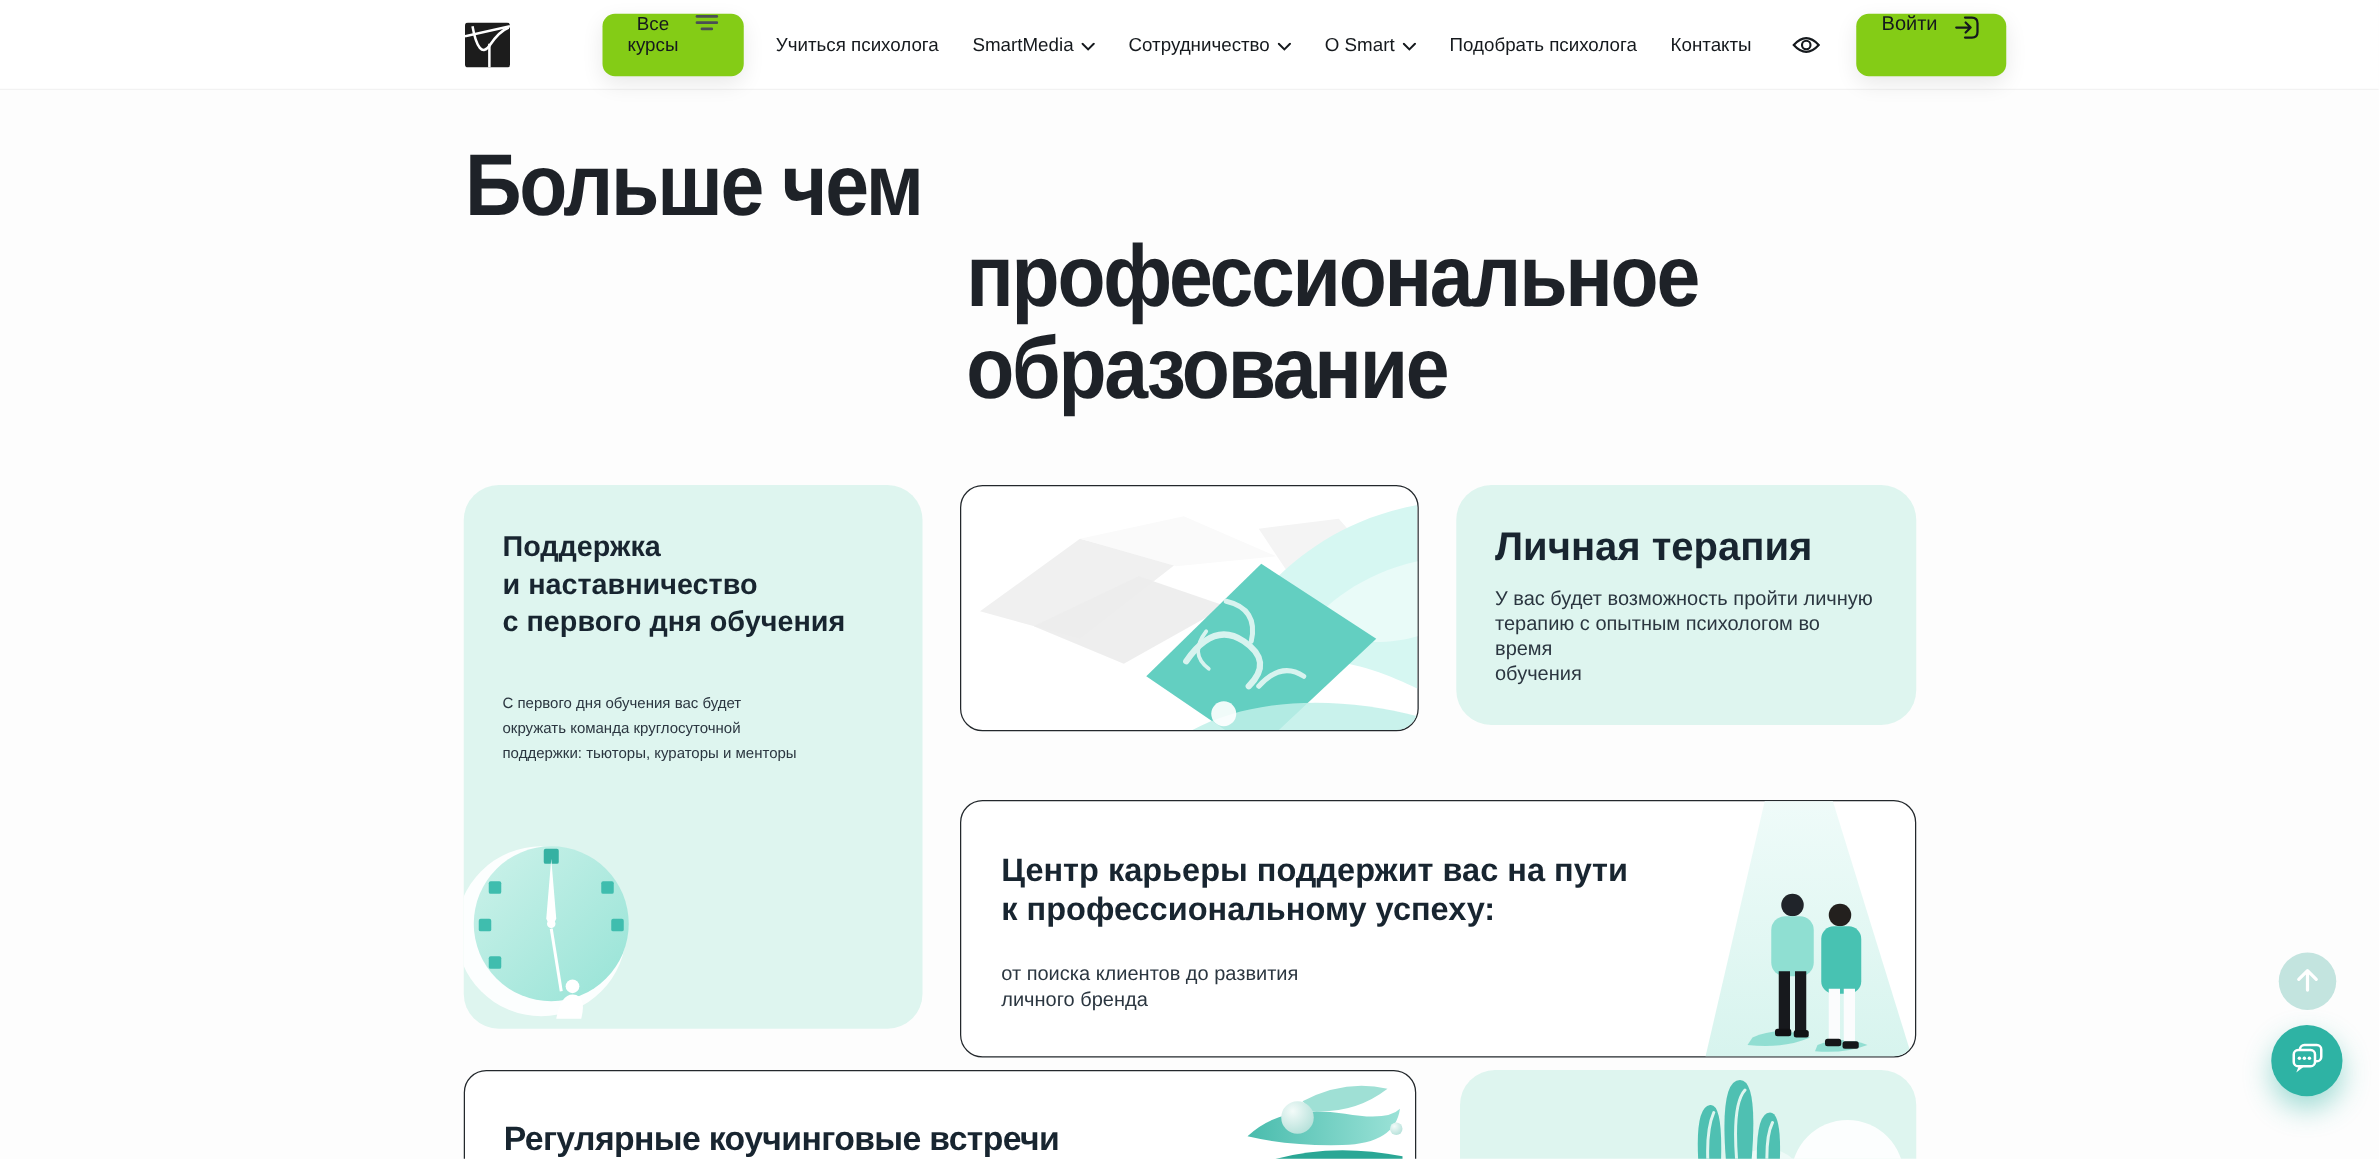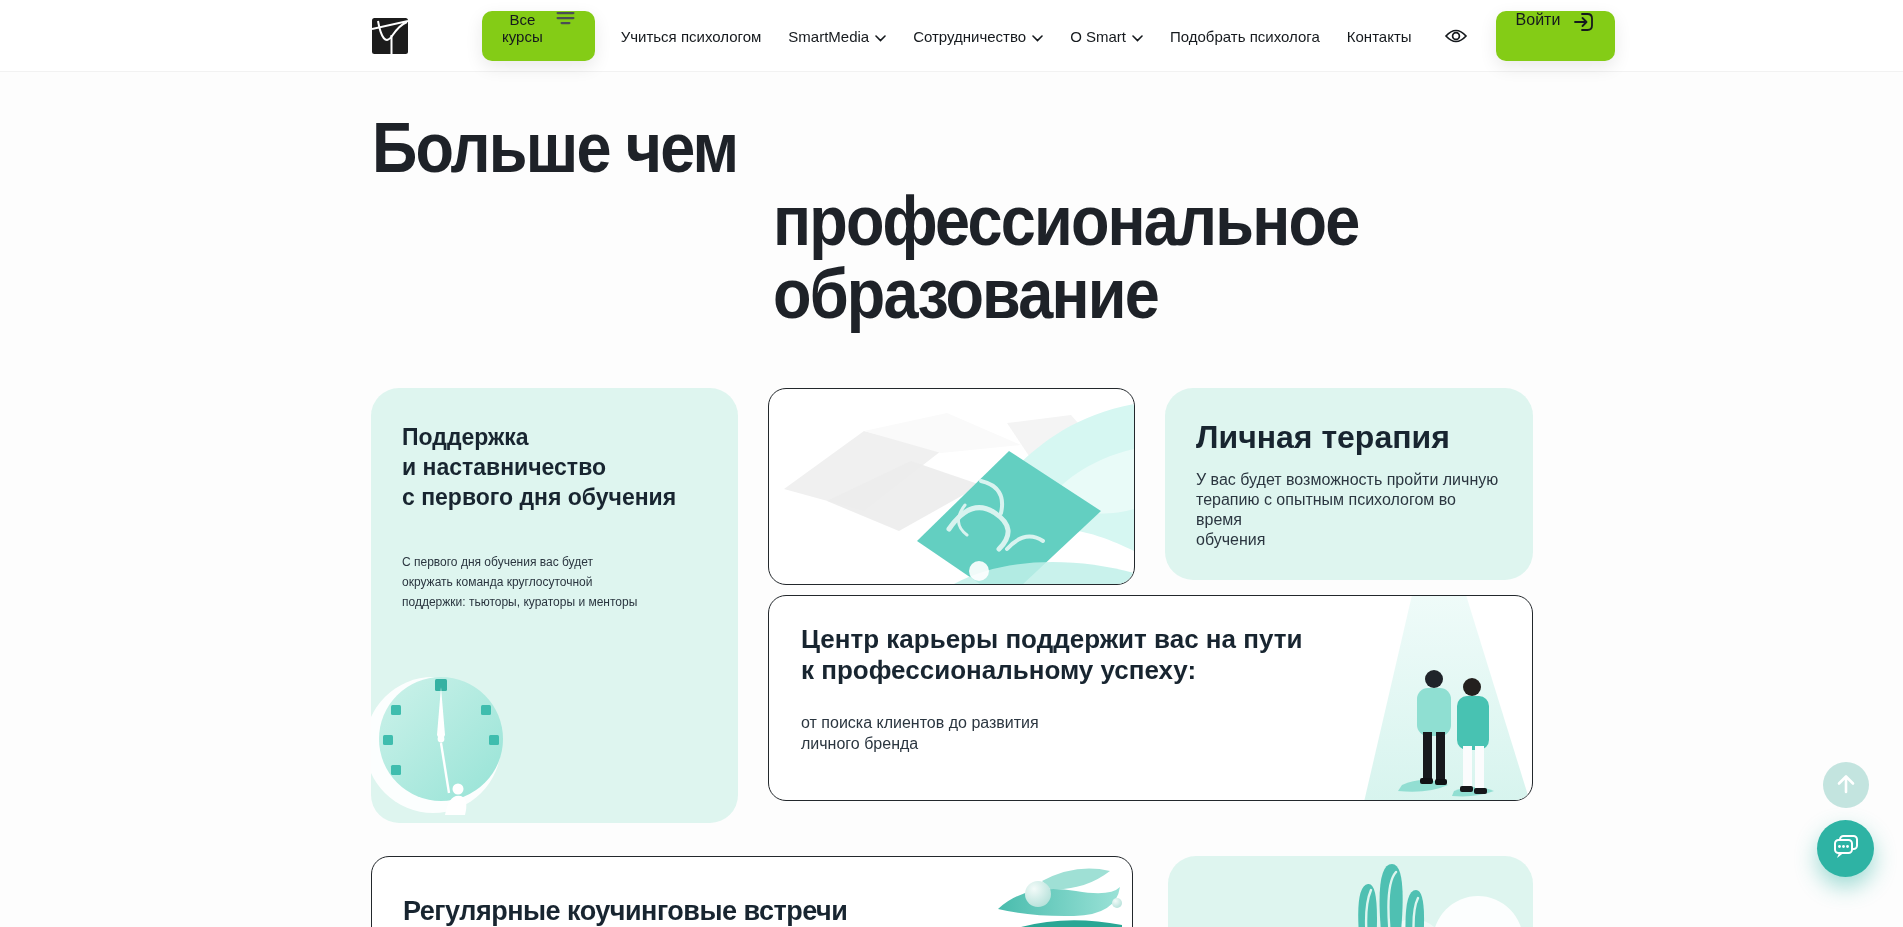--- a/index.html
+++ b/index.html
@@ -43,21 +43,21 @@
   .card-support .card-body  { font-size:12px; line-height:20px; margin-top:40px; }
   .clock-wrap { position:absolute; left:-14px; top:255px; width:180px; height:180px; }
 
   .card-hands    { left:768px; top:388px; width:367px; height:197px; }
   .card-hands svg { position:absolute; left:0; top:0; }
 
   .card-therapy  { left:1165px; top:388px; width:368px; height:192px; padding:34px 28px 0 31px; }
   .card-therapy .card-title { font-size:32px; line-height:30px; }
   .card-therapy .card-body  { font-size:16px; line-height:20px; margin-top:18px; }
 
-  .card-career   { left:768px; top:595px; width:765px; height:206px; padding:28px 0 0 32px; }
+  .card-career   { left:768px; top:640px; width:765px; height:206px; padding:40px 0 0 32px; }
   .card-career .card-title { font-size:26px; line-height:31px; }
   .card-career .card-body  { font-size:16px; line-height:21px; margin-top:26px; }
   .beam-wrap { position:absolute; right:0; top:-1px; width:170px; height:207px; }
 
   .card-coaching { left:371px; top:856px; width:762px; height:200px; padding:38px 0 0 31px; }
   .card-coaching .card-title { font-size:27px; line-height:32px; letter-spacing:-.5px; }
   .swirl-wrap { position:absolute; right:2px; top:4px; width:150px; height:120px; }
 
   .card-plants   { left:1168px; top:856px; width:365px; height:200px; }
 
@@ -91,21 +91,21 @@
           <svg width="19" height="14" viewBox="0 0 19 14">
             <rect x="0.5" y="1" width="18" height="2.2" rx="1.1" fill="#4a4f54"></rect>
             <rect x="0.5" y="6" width="18" height="2.2" rx="1.1" fill="#4a4f54"></rect>
             <rect x="4.5" y="11" width="10" height="2.2" rx="1.1" fill="#4a4f54"></rect>
           </svg>
         </span>
       </button>
 
       <nav class="nav">
         <a class="nav-item">
-          <span>Учиться психологом</span>
+          <span>Учиться психолога</span>
         </a>
         <a class="nav-item">
           <span>SmartMedia</span>
           <span>
             <svg width="11" height="7" viewBox="0 0 11 7">
                 <path d="M1 1 L5.5 5.5 L10 1" stroke="#15191d" stroke-width="1.6" fill="none" stroke-linecap="round"></path>
               </svg>
           </span>
         </a>
         <a class="nav-item">

